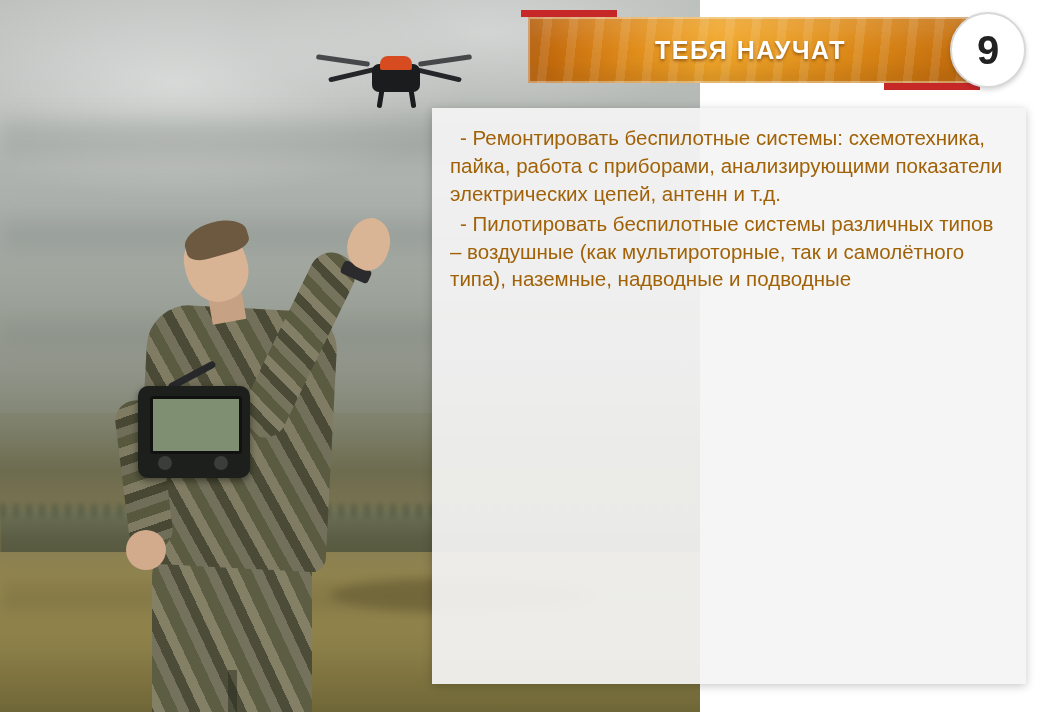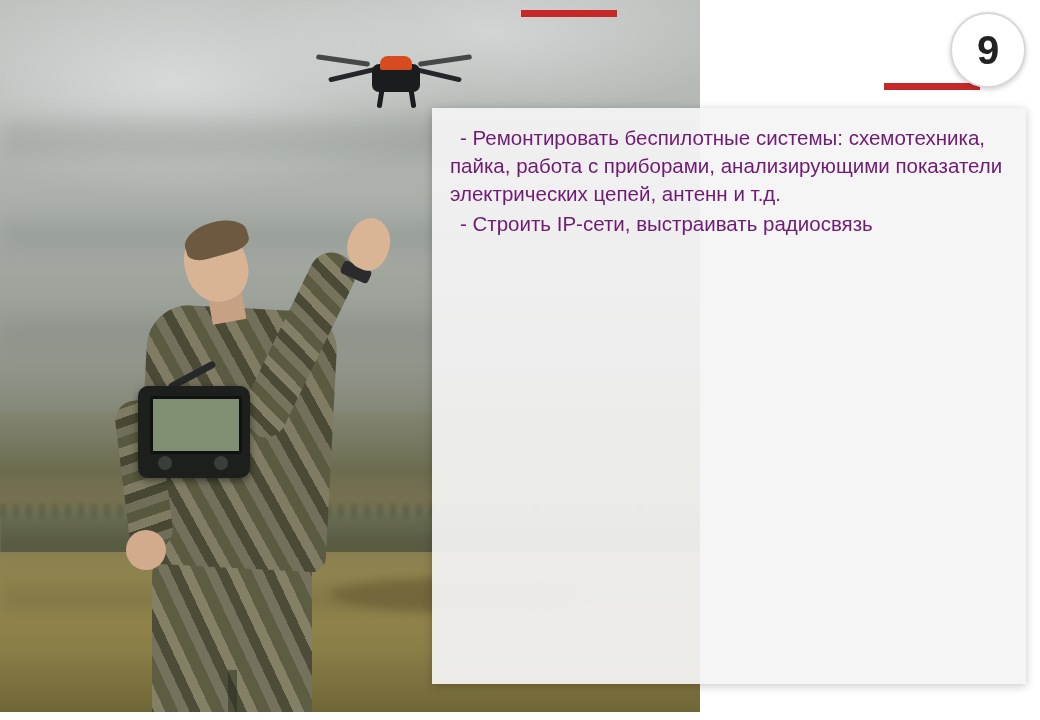--- a/index.html
+++ b/index.html
@@ -308,21 +308,21 @@
     box-shadow: 0 2px 9px rgba(0,0,0,0.22);
     padding: 16px 20px 10px 18px;
     box-sizing: border-box;
   }
   .text-panel ul {
     list-style: none;
     margin: 0;
     padding: 0;
   }
   .text-panel li {
-    color: #701a75;
+    color: #a16207;
     font-size: 20.5px;
     line-height: 1.36;
     margin: 0 0 2px 0;
     text-indent: 10px;
   }
 </style>
 </head>
 <body>
 
 <div class="slide">
@@ -364,24 +364,27 @@
         <div class="controller-stick cs-l"></div>
         <div class="controller-stick cs-r"></div>
       </div>
       <div class="s-hand2"></div>
     </div>
   </div>
 
   <div class="banner-wrap">
     <div class="banner-red-top"></div>
     <div class="banner-red-bottom"></div>
+    <div class="banner">
+      <div class="banner-title">ТЕБЯ НАУЧАТ</div>
+    </div>
   </div>
 
   <div class="slide-number">9</div>
 
   <div class="text-panel">
     <ul>
       <li>- Ремонтировать беспилотные системы: схемотехника, пайка, работа с приборами, анализирующими показатели электрических цепей, антенн и т.д.</li>
-      <li>- Строить IP-сети, выстраивать радиосвязь</li>
+      <li> - Пилотировать беспилотные системы различных типов – воздушные (как мультироторные, так и самолётного типа), наземные, надводные и подводные</li>
     </ul>
   </div>
 
 </div>
 
 </body></html>

